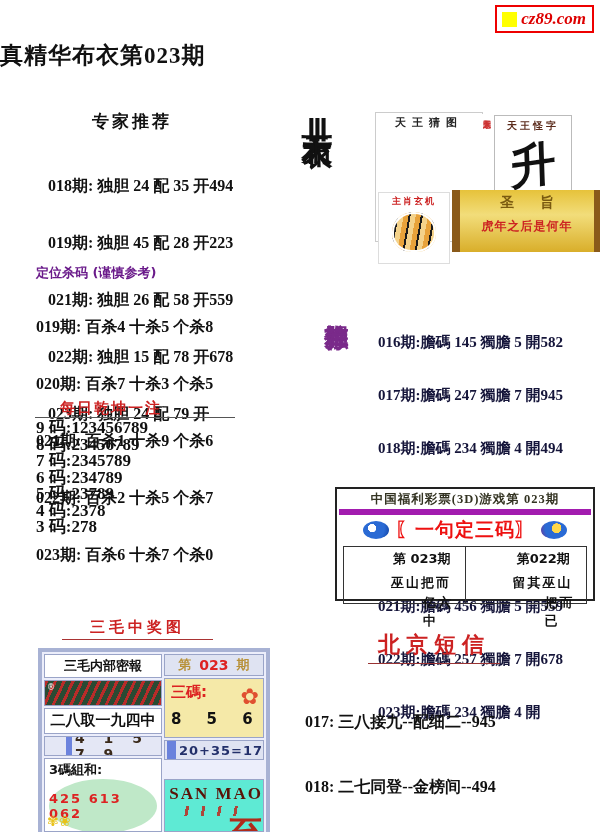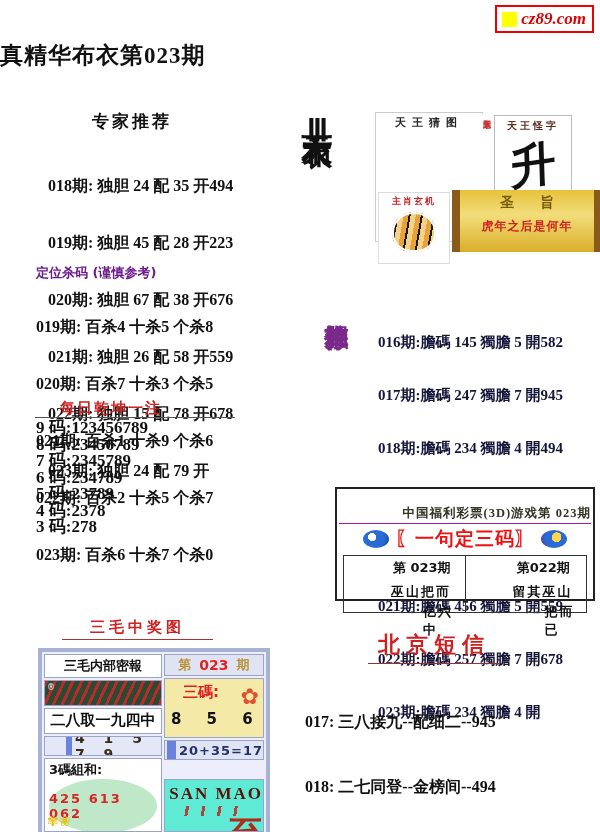--- a/index.html
+++ b/index.html
@@ -61,22 +61,22 @@
 
   
   .dudan-vert{left:322px;top:306px;font-size:24px;font-weight:bold;color:#7a2a8a;line-height:1.15;
               writing-mode:vertical-rl;text-orientation:upright;height:145px;
               font-family:"Liberation Serif",serif;}
   .dudan-lines{left:378px;top:299px;font-size:15px;font-weight:bold;color:#15153a;line-height:17.6px;
                font-family:"Liberation Serif",serif;white-space:pre;}
 
   
   .yiju{left:335px;top:487px;width:256px;height:110px;border:2px solid #222;background:#fff;}
-  .yiju-head{text-align:right;font-size:12.5px;font-weight:bold;color:#332;letter-spacing:1px;
-             padding-top:16px;font-family:"Liberation Serif",serif;border-bottom:1px solid #a21caf;
+  .yiju-head{text-align:center;font-size:12.5px;font-weight:bold;color:#332;letter-spacing:1px;
+             padding-top:2px;font-family:"Liberation Serif",serif;border-bottom:6px solid #a21caf;
              padding-bottom:1px;margin:0 2px;}
   .yiju-titlerow{display:flex;align-items:center;justify-content:center;gap:6px;margin-top:2px;}
   .yiju-logo{width:26px;height:18px;border-radius:50%;
              background:radial-gradient(circle at 35% 40%,#fff 0 20%,#2a6ad4 21% 60%,#0b3a9a 100%);}
   .yiju-logo.alt{background:radial-gradient(circle at 60% 40%,#ffd84a 0 25%,#2a6ad4 26% 60%,#7a2a8a 100%);}
   .yiju-title{color:#e11;font-size:19px;font-weight:bold;letter-spacing:1px;}
   .yiju-cells{display:flex;margin:3px 6px 0 6px;}
   .yiju-cell{flex:1;border:1px solid #333;height:56px;padding-left:35px;}
   .yiju-cell + .yiju-cell{border-left:none;}
   .yiju-cell .per{text-align:center;font-size:13px;font-weight:bold;margin-top:3px;}
@@ -107,21 +107,21 @@
   .sm-zuhe .lab{font-size:13px;font-weight:bold;margin:2px 0 0 4px;}
   .sm-oval{position:absolute;left:4px;top:20px;width:108px;height:54px;border-radius:50%;
            background:#bfe8c8;display:flex;align-items:center;justify-content:center;}
   .sm-oval span{color:#d22;font-size:13px;font-weight:bold;letter-spacing:2px;}
   .sm-flower{position:absolute;left:2px;bottom:2px;color:#e8c21a;font-size:14px;}
   .sm-period{height:20px;background:#dfe3f2;display:flex;align-items:center;justify-content:center;
              gap:8px;font-weight:bold;}
   .sm-period .deco{color:#b8923a;font-size:13px;}
   .sm-period .num{color:#d22;font-size:14px;}
   .sm-sanma{height:58px;background:#f5e9a8;position:relative;}
-  .sm-sanma .lab{color:#d22;font-size:15px;font-weight:bold;margin:4px 0 0 18px;}
+  .sm-sanma .lab{color:#d22;font-size:15px;font-weight:bold;margin:4px 0 0 6px;}
   .sm-sanma .digs{font-size:15px;font-weight:bold;letter-spacing:10px;margin:8px 0 0 6px;}
   .sm-sanma .fl{position:absolute;right:4px;top:8px;color:#e05030;font-size:22px;line-height:20px;text-align:center;}
   .sm-sum{height:18px;background:#dfe3f2;display:flex;align-items:center;}
   .sm-sum span{font-size:13px;font-weight:bold;color:#23306a;letter-spacing:1px;}
   .sm-sanmao{flex:1;background:#5eead4;text-align:right;position:relative;margin-top:17px;}
   .sm-sanmao .en{font-size:17px;font-weight:bold;color:#5a1208;letter-spacing:2px;margin-top:4px;
                  font-family:"Liberation Serif",serif;}
   .sm-sanmao .marks{height:10px;margin-top:2px;
      background:repeating-linear-gradient(100deg,transparent 0 7px,rgba(190,40,30,.85) 7px 10px,transparent 10px 16px);
      width:70px;margin-left:auto;margin-right:auto;}
@@ -140,21 +140,20 @@
 <div class="abs site-badge">
   <span class="sq"></span>
   <span class="txt">cz89.com</span>
 </div>
 <div class="abs page-title">真精华布衣第023期</div>
 
 <div class="abs sec-head-black">专家推荐</div>
 <div class="abs expert-lines">
   <div>018期: 独胆 24 配 35 开494</div>
   <div>019期: 独胆 45 配 28 开223</div>
-  <div>020期: 独胆 67 配 38 开676</div>
   <div>021期: 独胆 26 配 58 开559</div>
   <div>022期: 独胆 15 配 78 开678</div>
   <div>023期: 独胆 24 配 79 开</div>
 </div>
 
 <div class="abs dingwei-head">定位杀码 (谨慎参考)</div>
 <div class="abs dingwei-lines">
   <div>019期: 百杀4 十杀5 个杀8</div>
   <div>020期: 百杀7 十杀3 个杀5</div>
   <div>021期: 百杀1 十杀9 个杀6</div>

